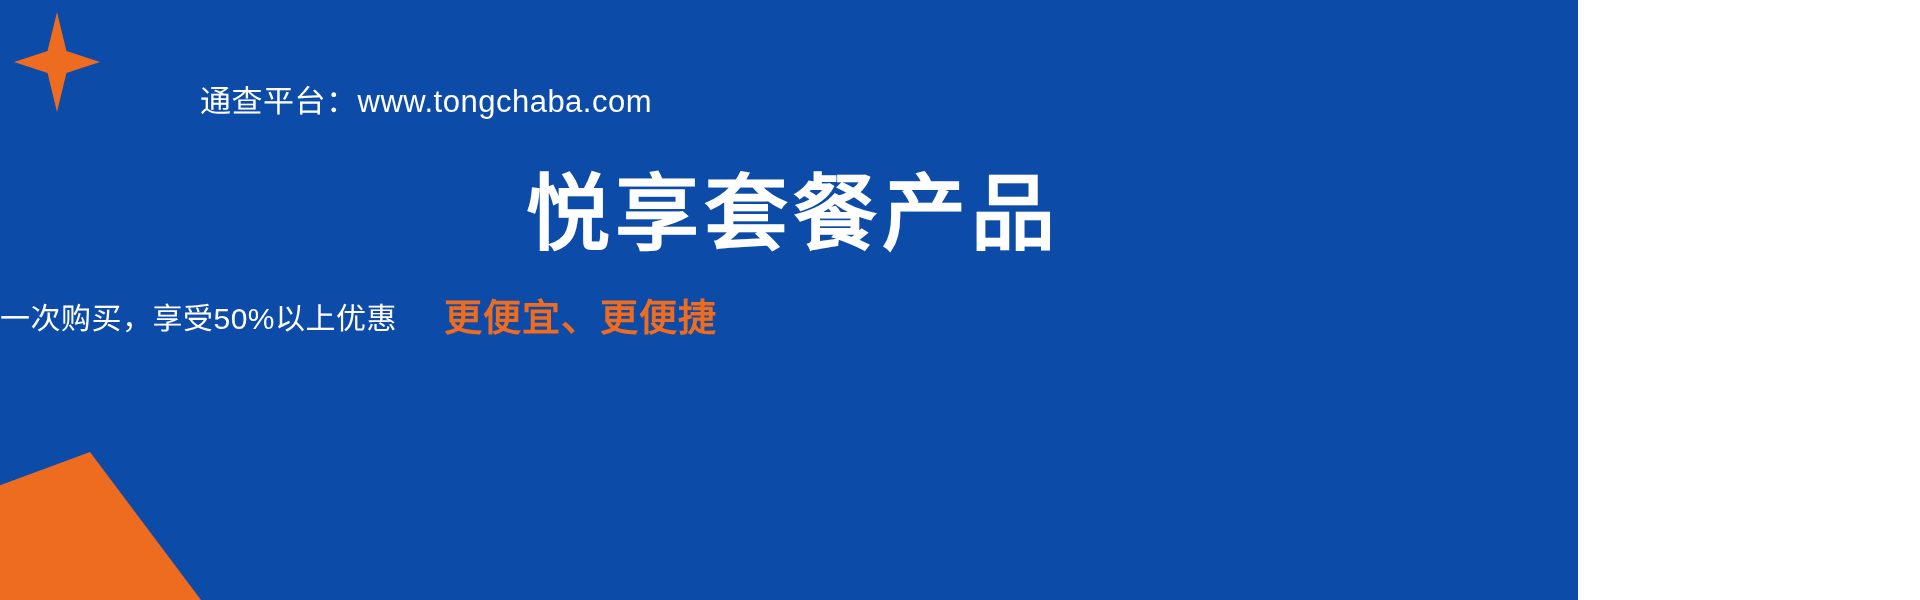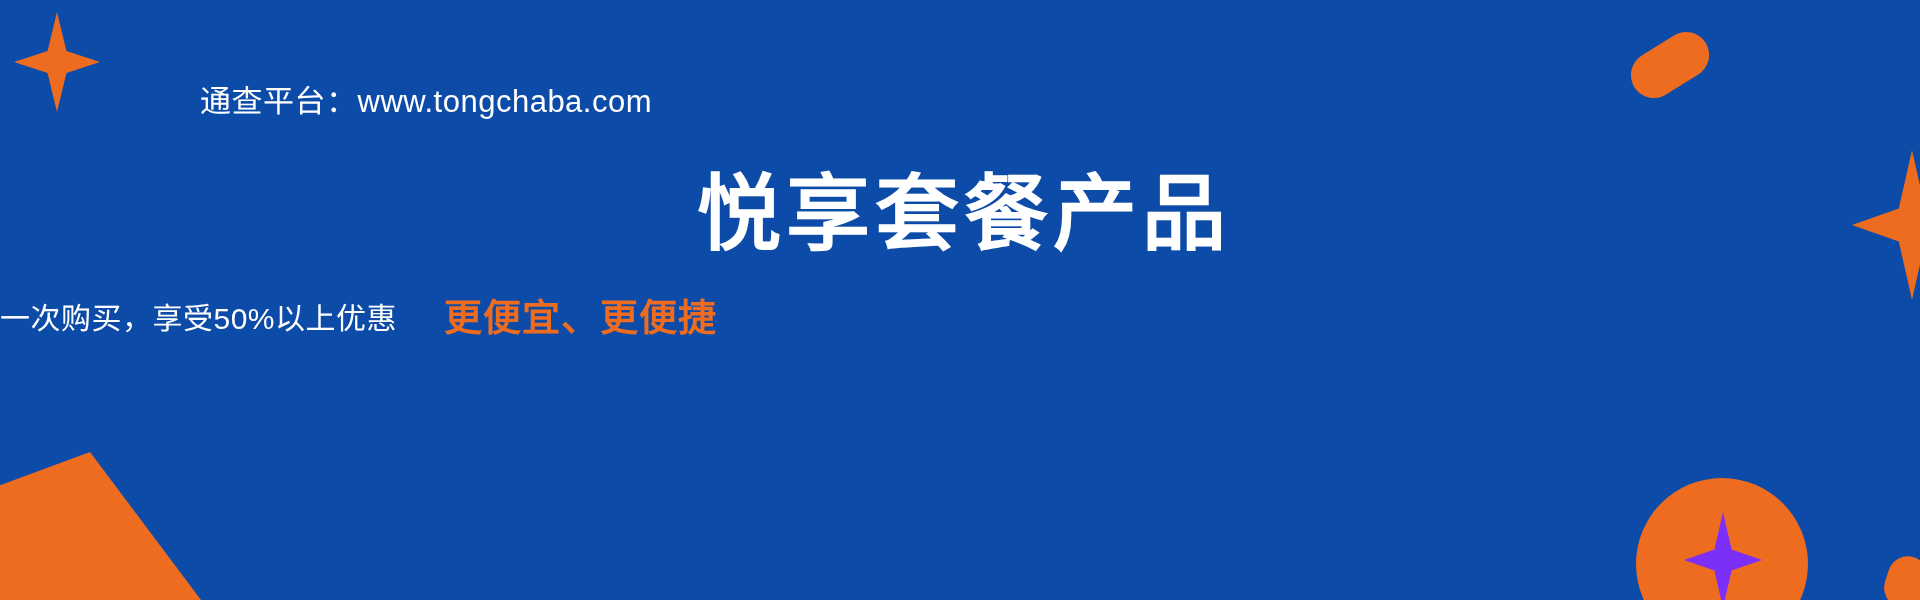--- a/index.html
+++ b/index.html
@@ -3,21 +3,21 @@
 <meta charset="utf-8">
 <title>Banner</title>
 <style>
   html, body {
     margin: 0;
     padding: 0;
     background: #ffffff;
   }
   #banner {
     position: relative;
-    width: 1920px;
+    width: 1578px;
     height: 600px;
     overflow: hidden;
     background: #0D4BA8;
     font-family: "Liberation Sans", "DejaVu Sans", sans-serif;
     -webkit-font-smoothing: antialiased;
   }
 
   
   .deco {
     position: absolute;

